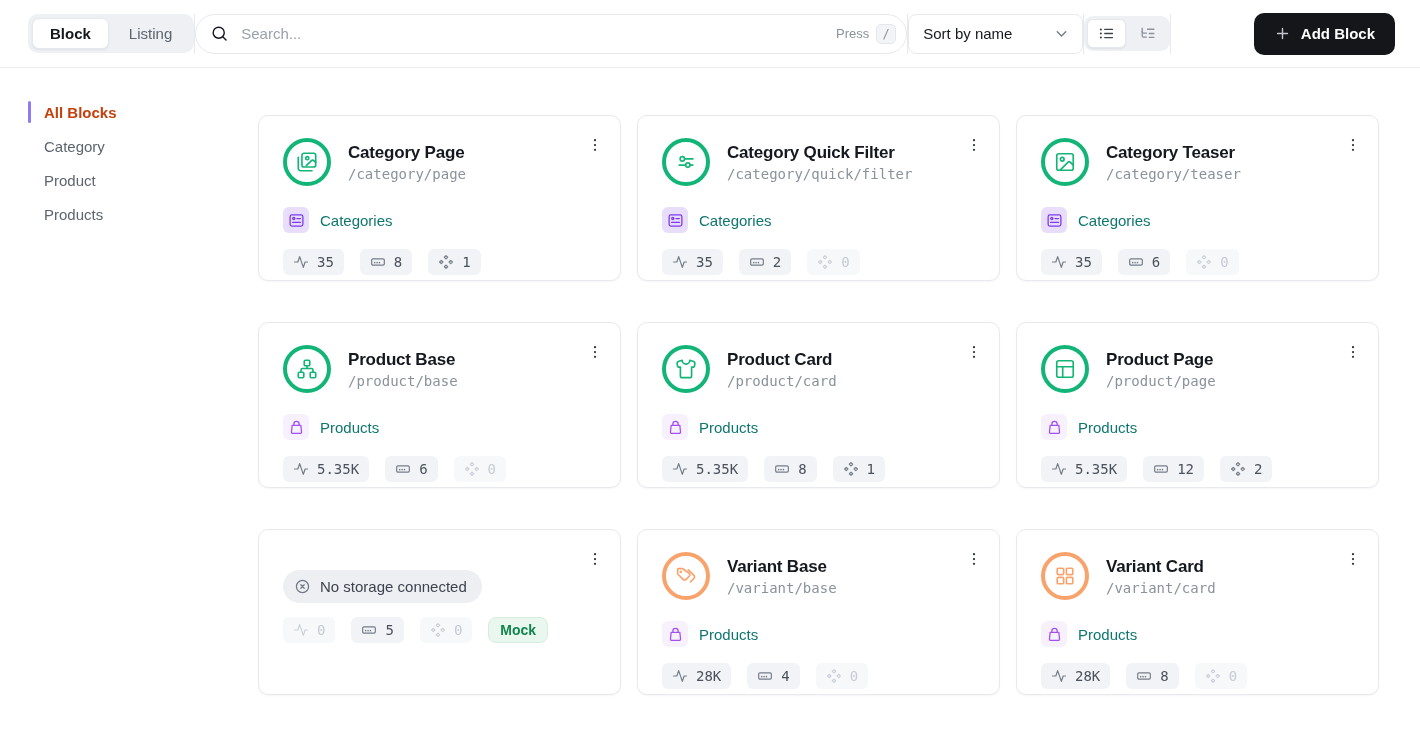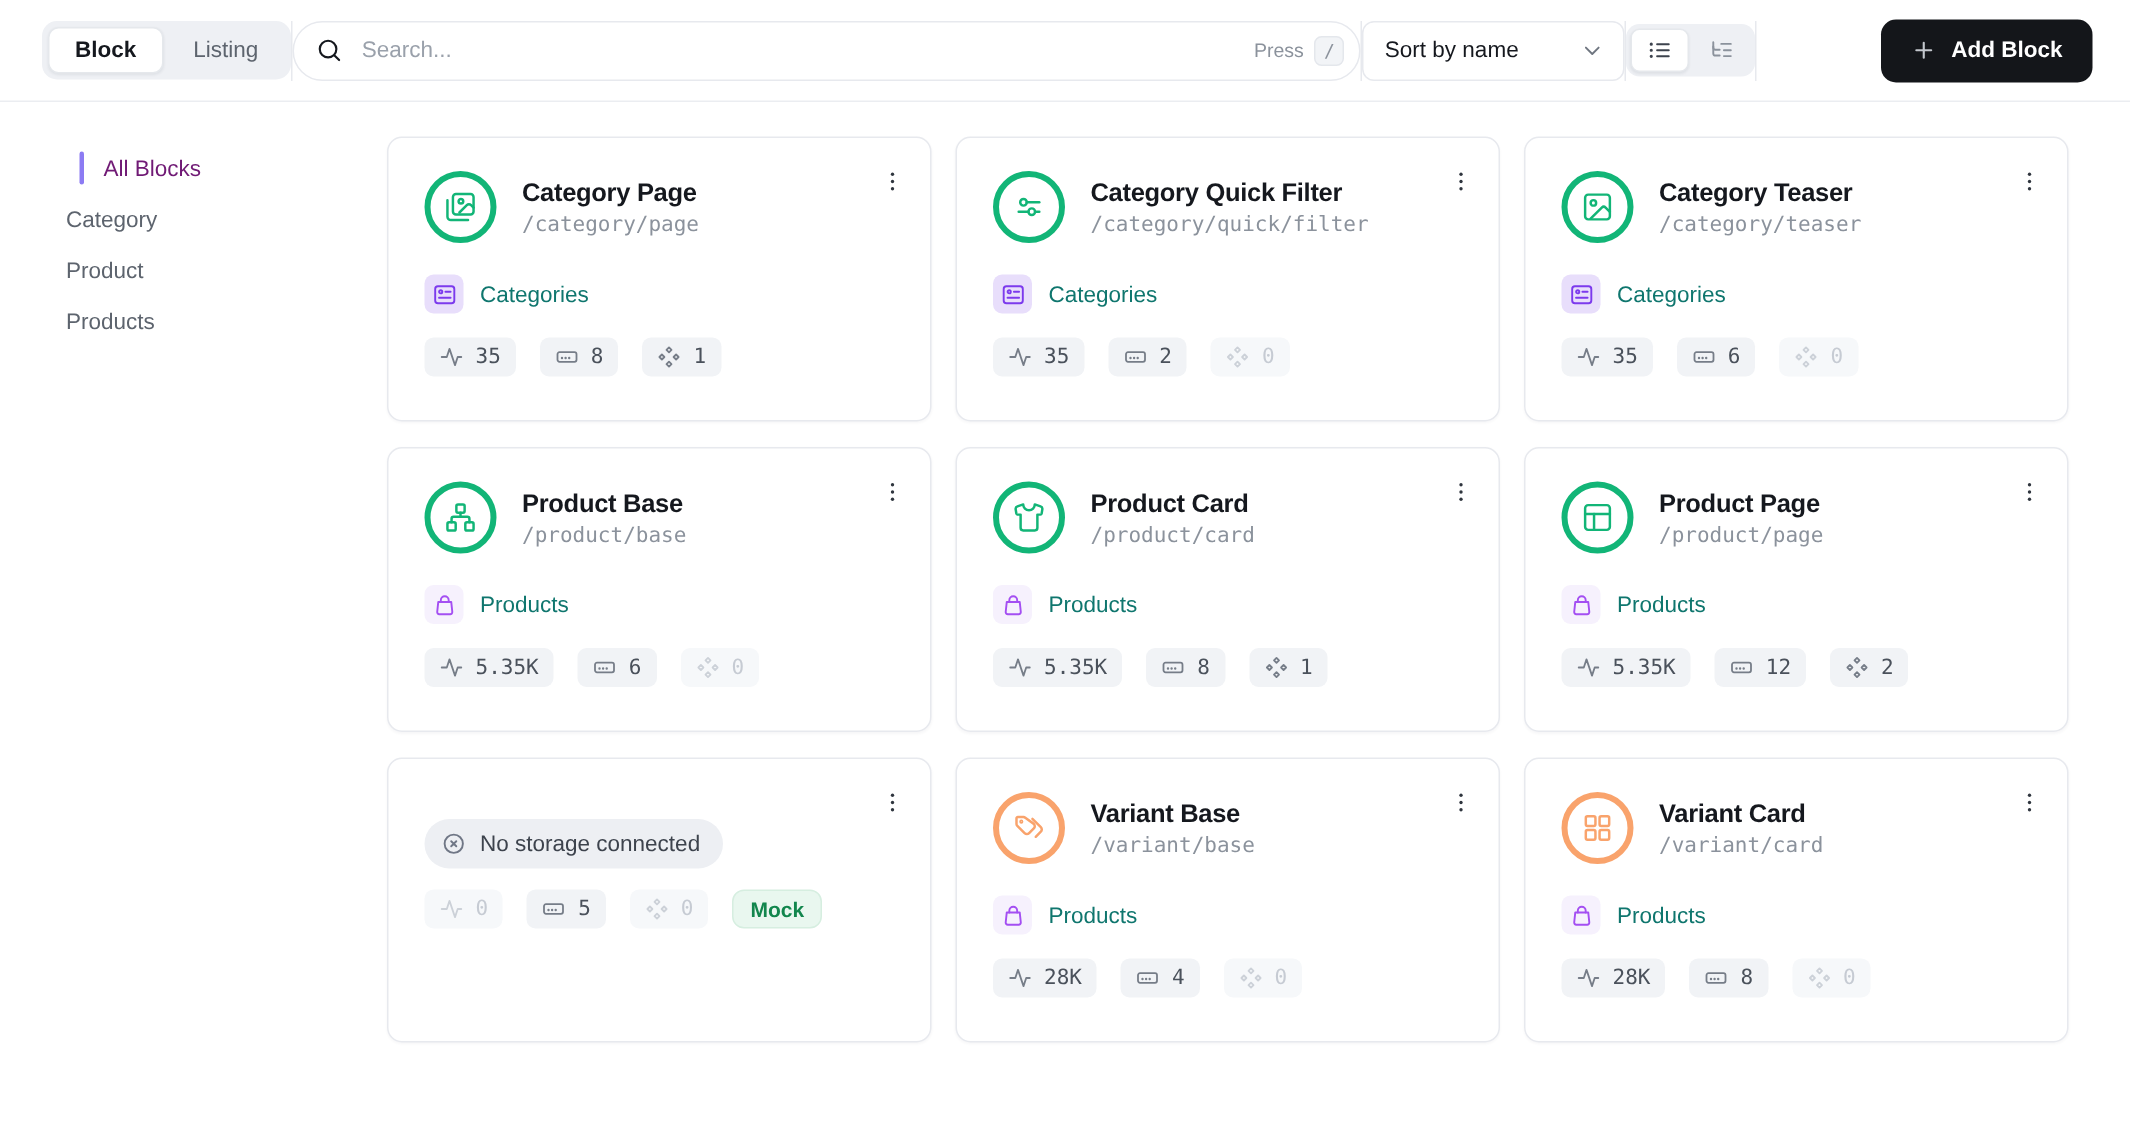--- a/index.html
+++ b/index.html
@@ -71,33 +71,33 @@
   .add-btn .icon svg { width:15px; height:15px; color:#c3c7cd; }
 
   
   .content { display:flex; padding:23px 41px 0 28px; height:661px; }
 
   .sidebar { width:230px; flex:0 0 230px; padding-top:4px; }
   .side-item {
     position:relative; height:34px; display:flex; align-items:center;
     padding-left:16px; font-size:15px; color:#5d646e; cursor:pointer;
   }
-  .side-item.active { color:#701a75; font-weight:400;margin-left:25px; }
+  .side-item.active { color:#c2410c; font-weight:700; }
   .side-item.active::before {
     content:""; position:absolute; left:0; top:6px; width:3px; height:22px;
     border-radius:2px; background:var(--sidebar-accent);
   }
 
   .grid {
     flex:1; display:grid; grid-template-columns:repeat(3, 1fr);
     grid-auto-rows:190px; gap:17px 16px;
   }
   .card {
     position:relative; background:#fff; border:1px solid #e7e9ee; border-radius:10px;
-    box-shadow:0 1px 2px rgba(16,24,40,.04); padding:22px 24px; cursor:pointer;
+    box-shadow:0 1px 2px rgba(16,24,40,.04); padding:22px 24px; cursor:pointer;margin-top:24px;
   }
   .card-head { display:flex; align-items:center; gap:17px; }
   .circle {
     width:48px; height:48px; border-radius:50%; flex:0 0 48px;
     display:flex; align-items:center; justify-content:center; border:4.5px solid;
   }
   .circle .icon svg { width:22px; height:22px; }
   .tone-green  { border-color:var(--brand-green);  color:var(--brand-green); }
   .tone-orange { border-color:var(--brand-orange); color:var(--brand-orange); }
   .tone-gray   { border-color:#e7e9ed; color:#878e99; }

